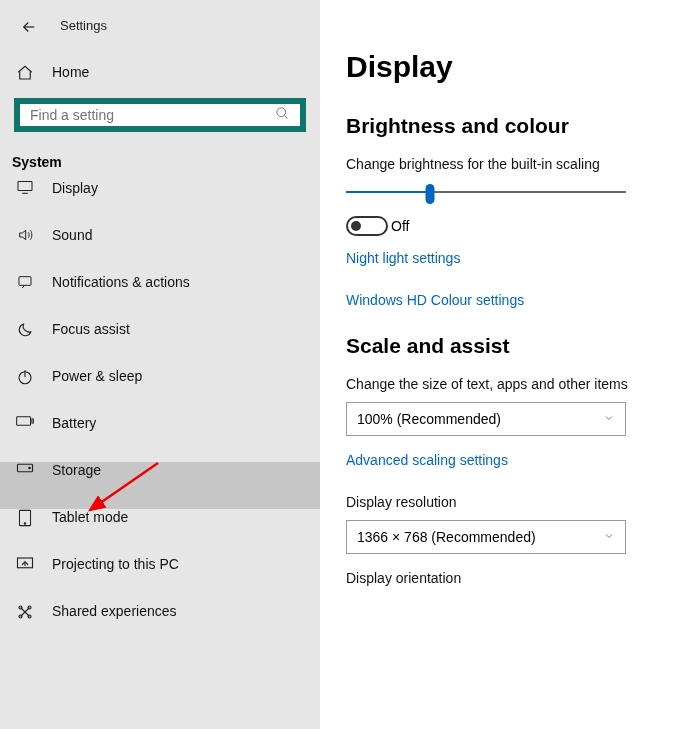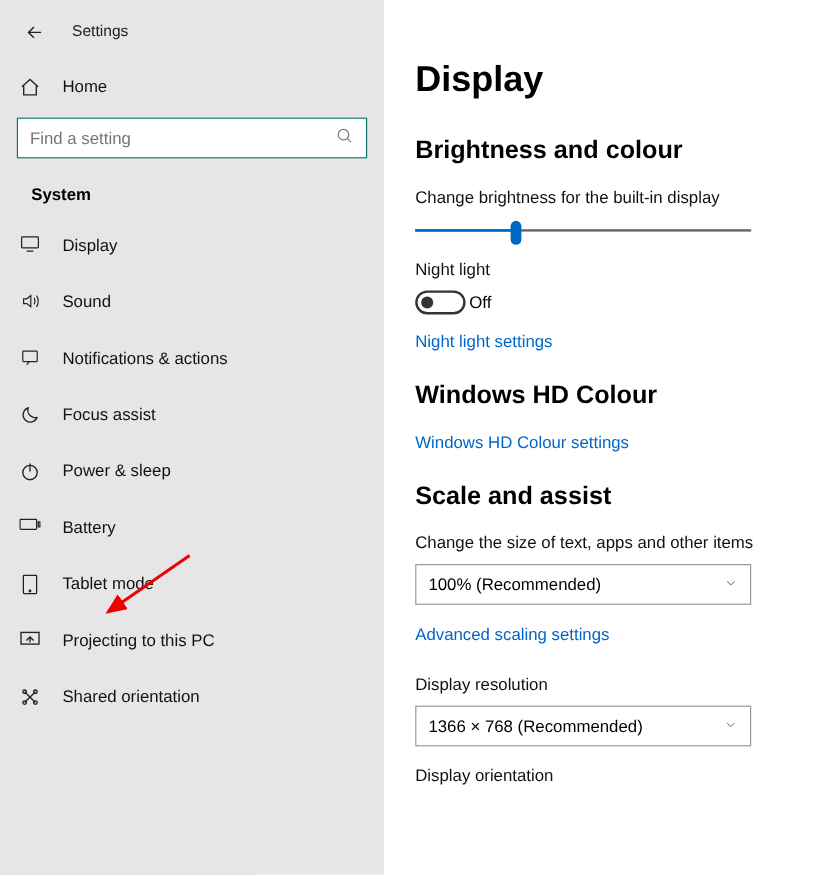--- a/index.html
+++ b/index.html
@@ -26,35 +26,35 @@
     margin-bottom: 28px;
   }
   .back-icon svg { display:block; }
   .title-text { font-size: 13px; color:#222; }
   .home-row {
     display:flex; align-items:center; gap:18px;
     padding: 0 20px; margin-bottom: 16px;
   }
   .search-box {
     margin: 0 14px 22px 14px;
-    border: 1px solid #0f766e;
+    border: 6px solid #0f766e;
     background: #fff;
     height: 34px;
     display:flex;
     align-items:center;
     padding: 0 10px;
   }
   .search-box input {
     flex:1; border:none; outline:none; font-size:14px; color:#666;
     background:transparent;
   }
   .search-icon { color:#666; }
   .section-label {
     font-weight:600; font-size:14px;
-    padding: 0 26px; margin-bottom: 26px;
+    padding: 0 12px; margin-bottom: 10px;
   }
   .nav-item {
     display:flex; align-items:flex-start; gap:18px;
     height:47px; padding: 0 16px;
     color:#111; cursor:pointer;
   }
   .nav-item.selected { background:#c6c6c6; }
   .nav-icon { width:18px; display:flex; justify-content:center; color:#222;}
   .nav-icon svg { stroke:#222; }
   .content {
@@ -184,20 +184,29 @@
   </div>
   <div class="nav-item">
     <span class="nav-icon">
         <svg width="20" height="12" viewBox="0 0 26 14" fill="none" stroke="#222" stroke-width="1.5">
           <rect x="1" y="1" width="20" height="12" rx="1"></rect>
           <rect x="23" y="4" width="2" height="6"></rect>
         </svg>
       </span>
     <span>Battery</span>
   </div>
+  <div class="nav-item selected">
+    <span class="nav-icon">
+        <svg width="18" height="12" viewBox="0 0 24 14" fill="none" stroke="#222" stroke-width="1.5">
+          <rect x="2" y="2" width="20" height="10" rx="1"></rect>
+          <circle cx="18" cy="7" r="1" fill="#222"></circle>
+        </svg>
+      </span>
+    <span>Storage</span>
+  </div>
   <div class="nav-item">
     <span class="nav-icon">
         <svg width="16" height="18" viewBox="0 0 20 26" fill="none" stroke="#222" stroke-width="1.5">
           <rect x="2" y="2" width="16" height="22" rx="1"></rect>
           <circle cx="10" cy="21" r="1" fill="#222"></circle>
         </svg>
       </span>
     <span>Tablet mode</span>
   </div>
   <div class="nav-item">
@@ -213,53 +222,51 @@
   <div class="nav-item">
     <span class="nav-icon">
         <svg width="18" height="18" viewBox="0 0 24 24" fill="none" stroke="#222" stroke-width="1.5">
           <path d="M6 6l12 12M6 18L18 6"></path>
           <circle cx="6" cy="6" r="2"></circle>
           <circle cx="18" cy="6" r="2"></circle>
           <circle cx="6" cy="18" r="2"></circle>
           <circle cx="18" cy="18" r="2"></circle>
         </svg>
       </span>
-    <span>Shared orientation</span>
+    <span>Shared experiences</span>
   </div>
 
   <svg class="arrow-annotation" style="left:78px; top:455px;" width="90" height="70">
     <defs>
         <marker id="ah" markerWidth="8" markerHeight="8" refX="6" refY="3" orient="auto">
           <path d="M0,0 L7,3 L0,6 z" fill="#e00"></path>
         </marker>
       </defs>
     <path d="M80 8 L12 55" stroke="#e00" stroke-width="2.5" fill="none" marker-end="url(#ah)"></path>
   </svg>
 </div>
 
 <div class="content">
   <h1>Display</h1>
 
   <h2>Brightness and colour</h2>
-  <div class="label">Change brightness for the built-in display</div>
+  <div class="label">Change brightness for the built-in scaling</div>
   <div class="slider">
     <div class="slider-track"></div>
       <div class="slider-fill"></div>
       <div class="slider-thumb"></div>
   </div>
-  <div class="label">Night light</div>
   <div class="toggle-row">
     <div class="toggle">
         <div class="toggle-knob"></div>
       </div>
     <span>Off</span>
   </div>
   <a class="link">Night light settings</a>
 
-  <h2>Windows HD Colour</h2>
   <a class="link">Windows HD Colour settings</a>
 
   <h2>Scale and assist</h2>
   <div class="label">Change the size of text, apps and other items</div>
   <div class="select">
     <span>100% (Recommended)</span>
     <span class="chev"><svg width="12" height="12" viewBox="0 0 24 24" fill="none" stroke="#555" stroke-width="1.6">
           <path d="M6 9l6 6 6-6"></path>
         </svg></span>
   </div>

